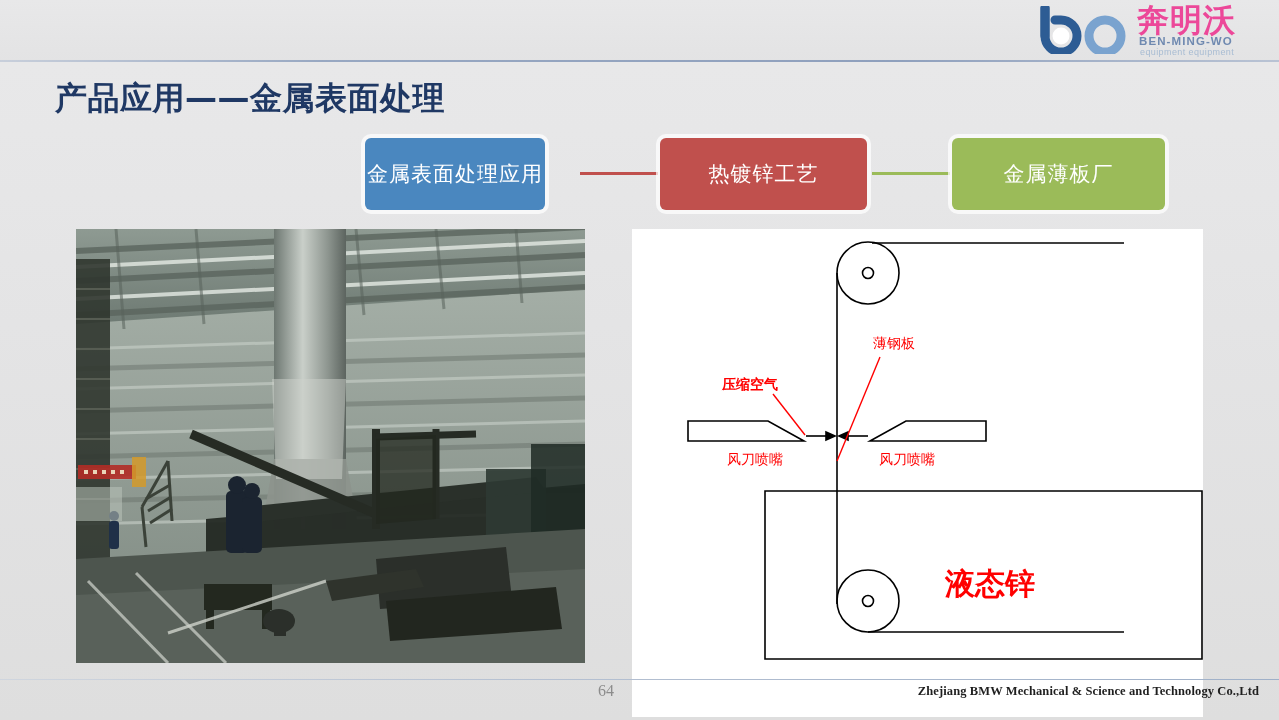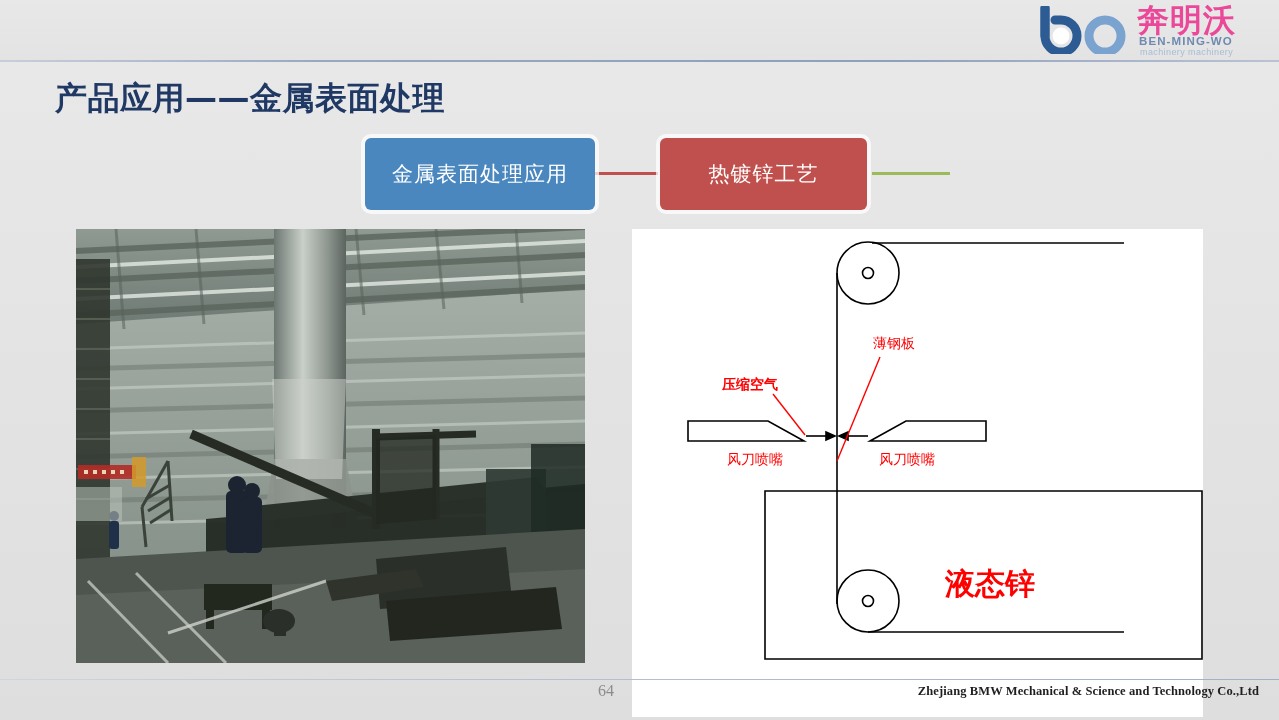--- a/index.html
+++ b/index.html
@@ -98,21 +98,21 @@
     border-radius: 6px;
     display: flex;
     align-items: center;
     justify-content: center;
     color: #ffffff;
     font-size: 21px;
     font-family: "DejaVu Sans", sans-serif;
     box-shadow: 0 0 0 4px rgba(255,255,255,0.72);
     letter-spacing: 1px;
   }
-  .flow-box.blue  { left: 365px; width: 230px; background: #4a87bf; }
+  .flow-box.blue  { left: 365px; width: 180px; background: #4a87bf; }
   .flow-box.red   { left: 660px; width: 207px; background: #c0504d; }
   .flow-box.green { left: 952px; width: 213px; background: #9bbb59; }
 
   .flow-line {
     position: absolute;
     top: 34px;
     height: 3px;
   }
   .flow-line.red-line   { left: 580px; width: 78px; background: #c0504d; }
   .flow-line.green-line { left: 872px; width: 78px; background: #9bbb59; }
@@ -187,30 +187,31 @@
 
 <div class="logo">
   <svg class="logo-bo" viewBox="0 0 96 48" xmlns="http://www.w3.org/2000/svg">
     <path d="M6 2 L6 30 A16 16 0 0 0 22 46 A16 16 0 0 0 38 30 A16 16 0 0 0 22 14 L16 14" fill="none" stroke="#2d5c94" stroke-width="9" stroke-linecap="round"></path>
     <circle cx="22" cy="30" r="8.5" fill="#ffffff"></circle>
     <circle cx="66" cy="30" r="16" fill="none" stroke="#7aa3cf" stroke-width="9"></circle>
     <path d="M6 2 L6 30" fill="none" stroke="#2d5c94" stroke-width="9" stroke-linecap="round"></path>
   </svg>
   <div class="logo-cn">奔明沃</div>
   <div class="logo-en">BEN-MING-WO</div>
-  <div class="logo-sub">machinery machinery</div>
+  <div class="logo-sub">equipment equipment</div>
 </div>
 
 <div class="page-title">产品应用——金属表面处理</div>
 
 <div class="flow">
   <div class="flow-line red-line"></div>
   <div class="flow-line green-line"></div>
   <div class="flow-box blue">金属表面处理应用</div>
   <div class="flow-box red">热镀锌工艺</div>
+  <div class="flow-box green">金属薄板厂</div>
 </div>
 
 <div class="photo">
   <svg width="509" height="434" viewBox="0 0 509 434" xmlns="http://www.w3.org/2000/svg">
     <defs>
       <linearGradient id="roof" x1="0" y1="0" x2="0" y2="1">
         <stop offset="0%" stop-color="#8e9a92"></stop>
         <stop offset="100%" stop-color="#6e7a73"></stop>
       </linearGradient>
       <linearGradient id="wallg" x1="0" y1="0" x2="0" y2="1">

